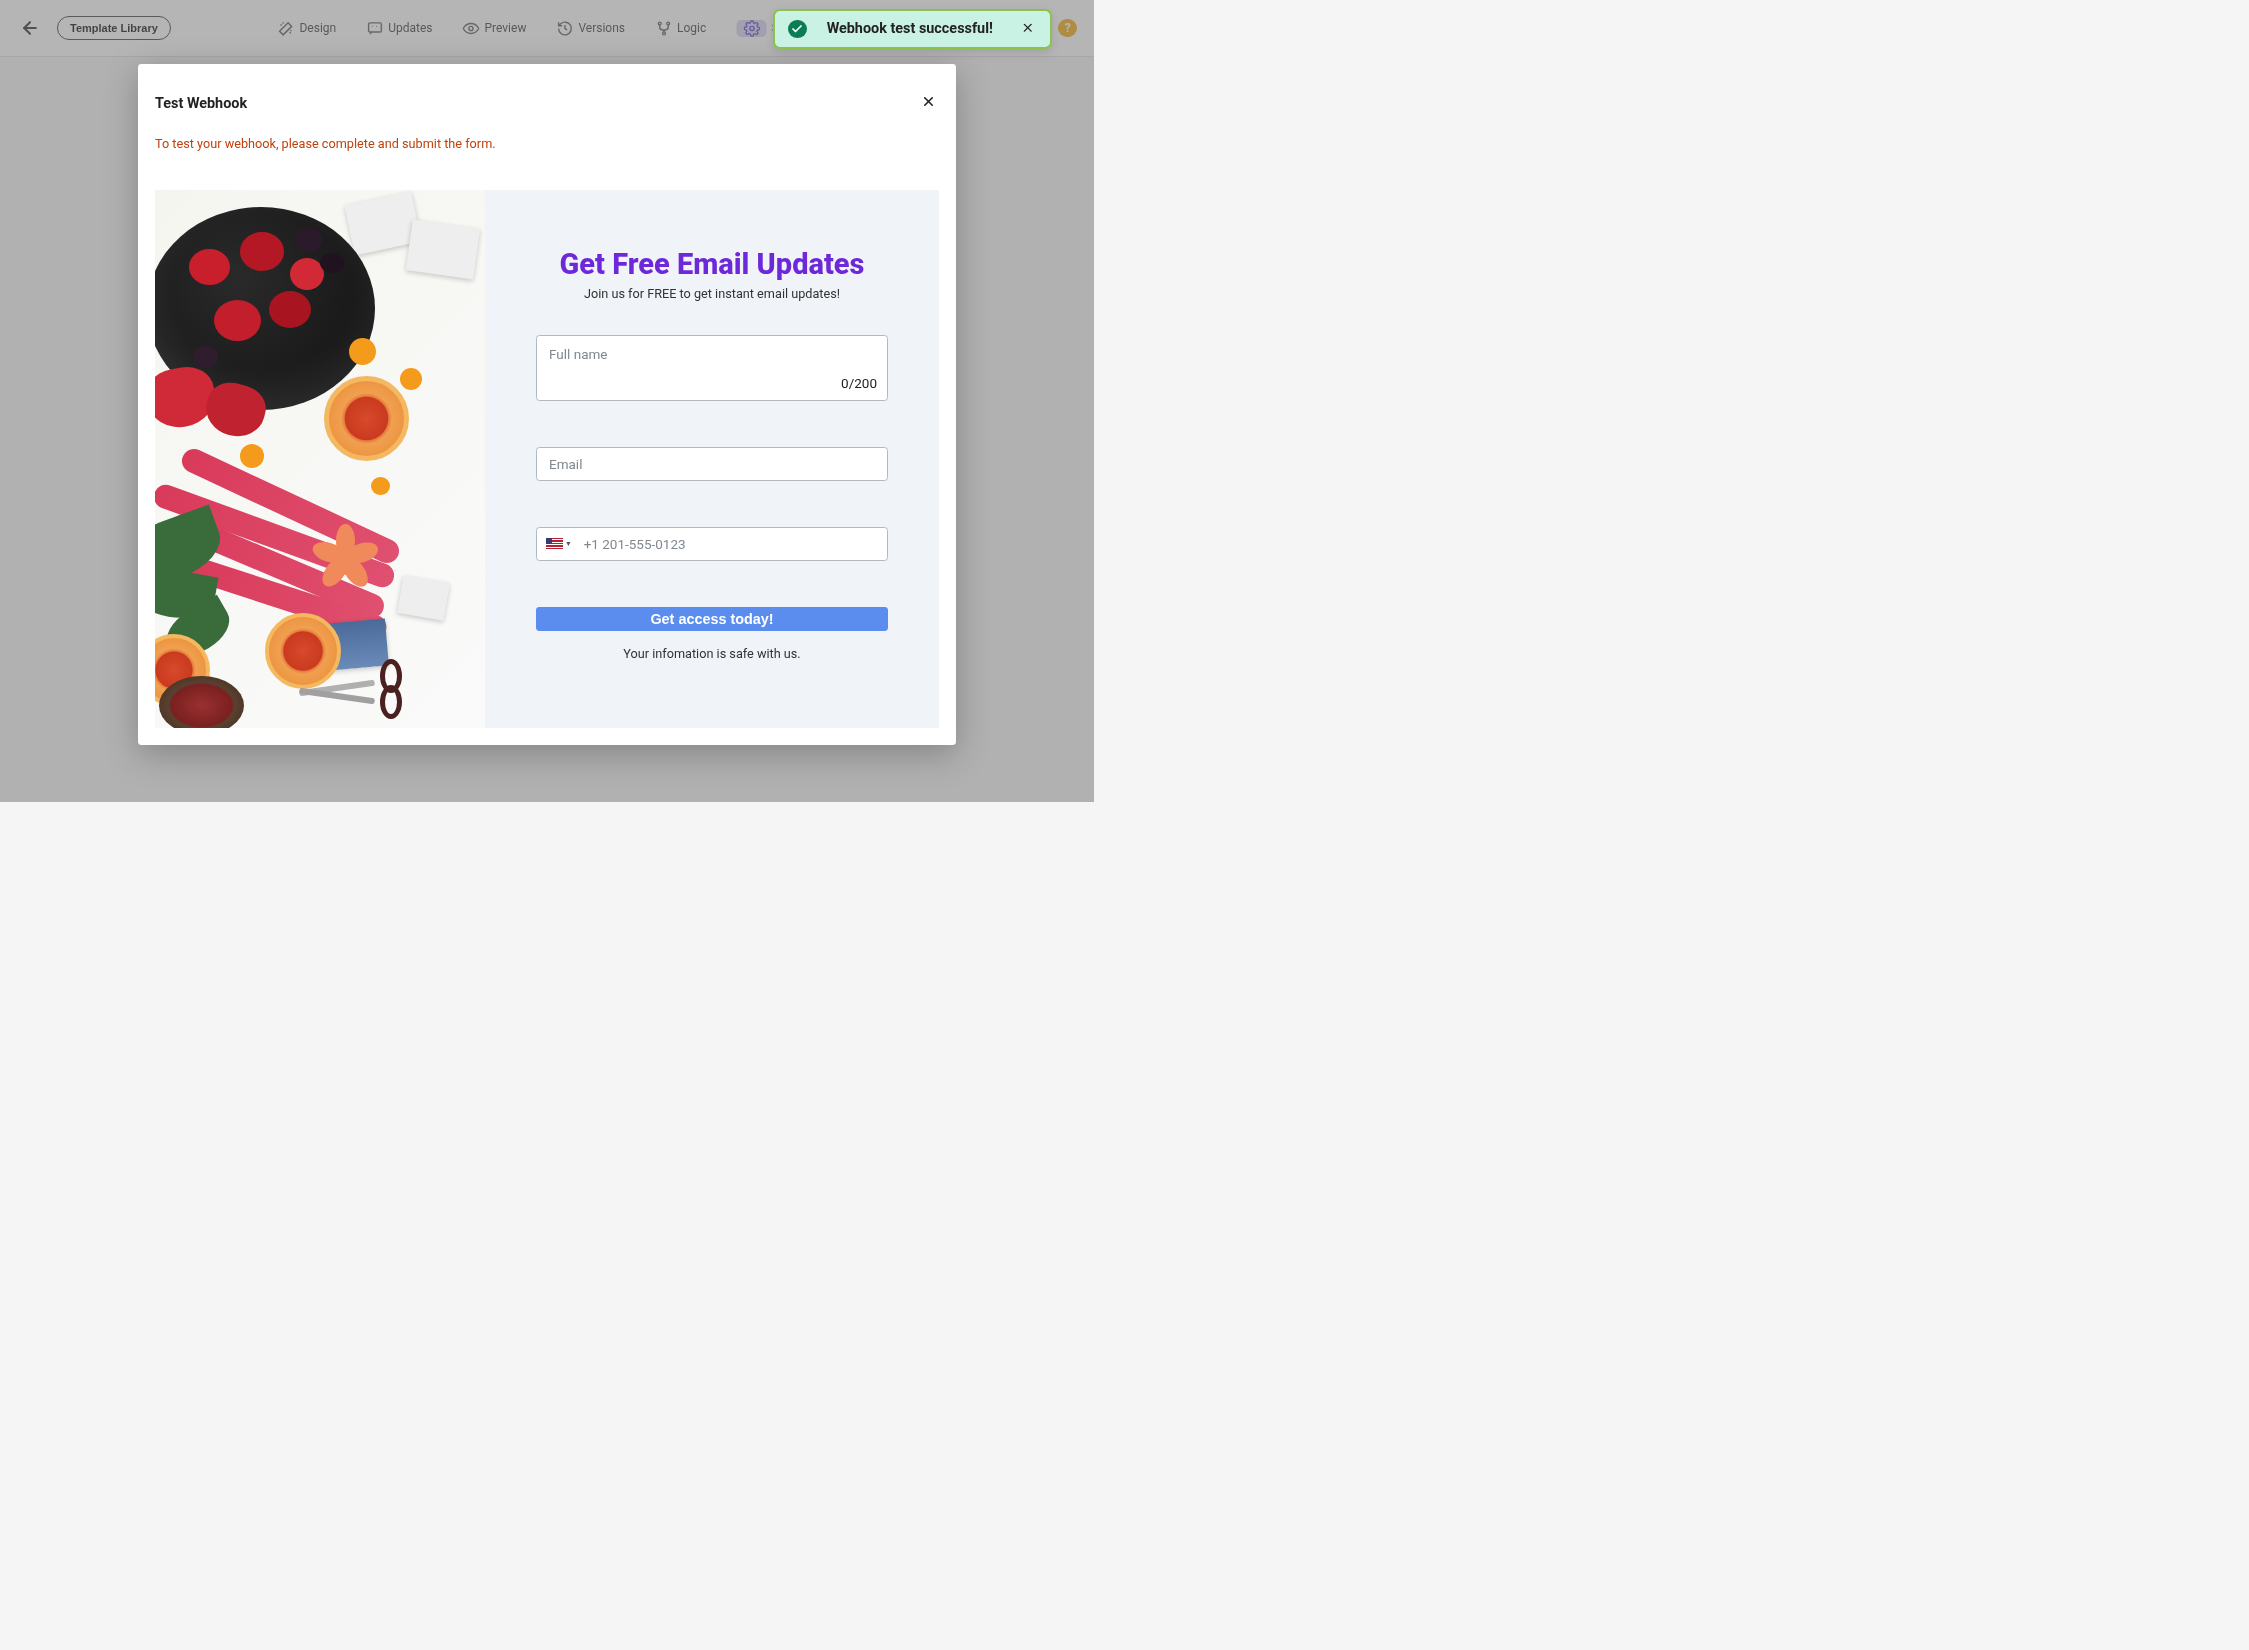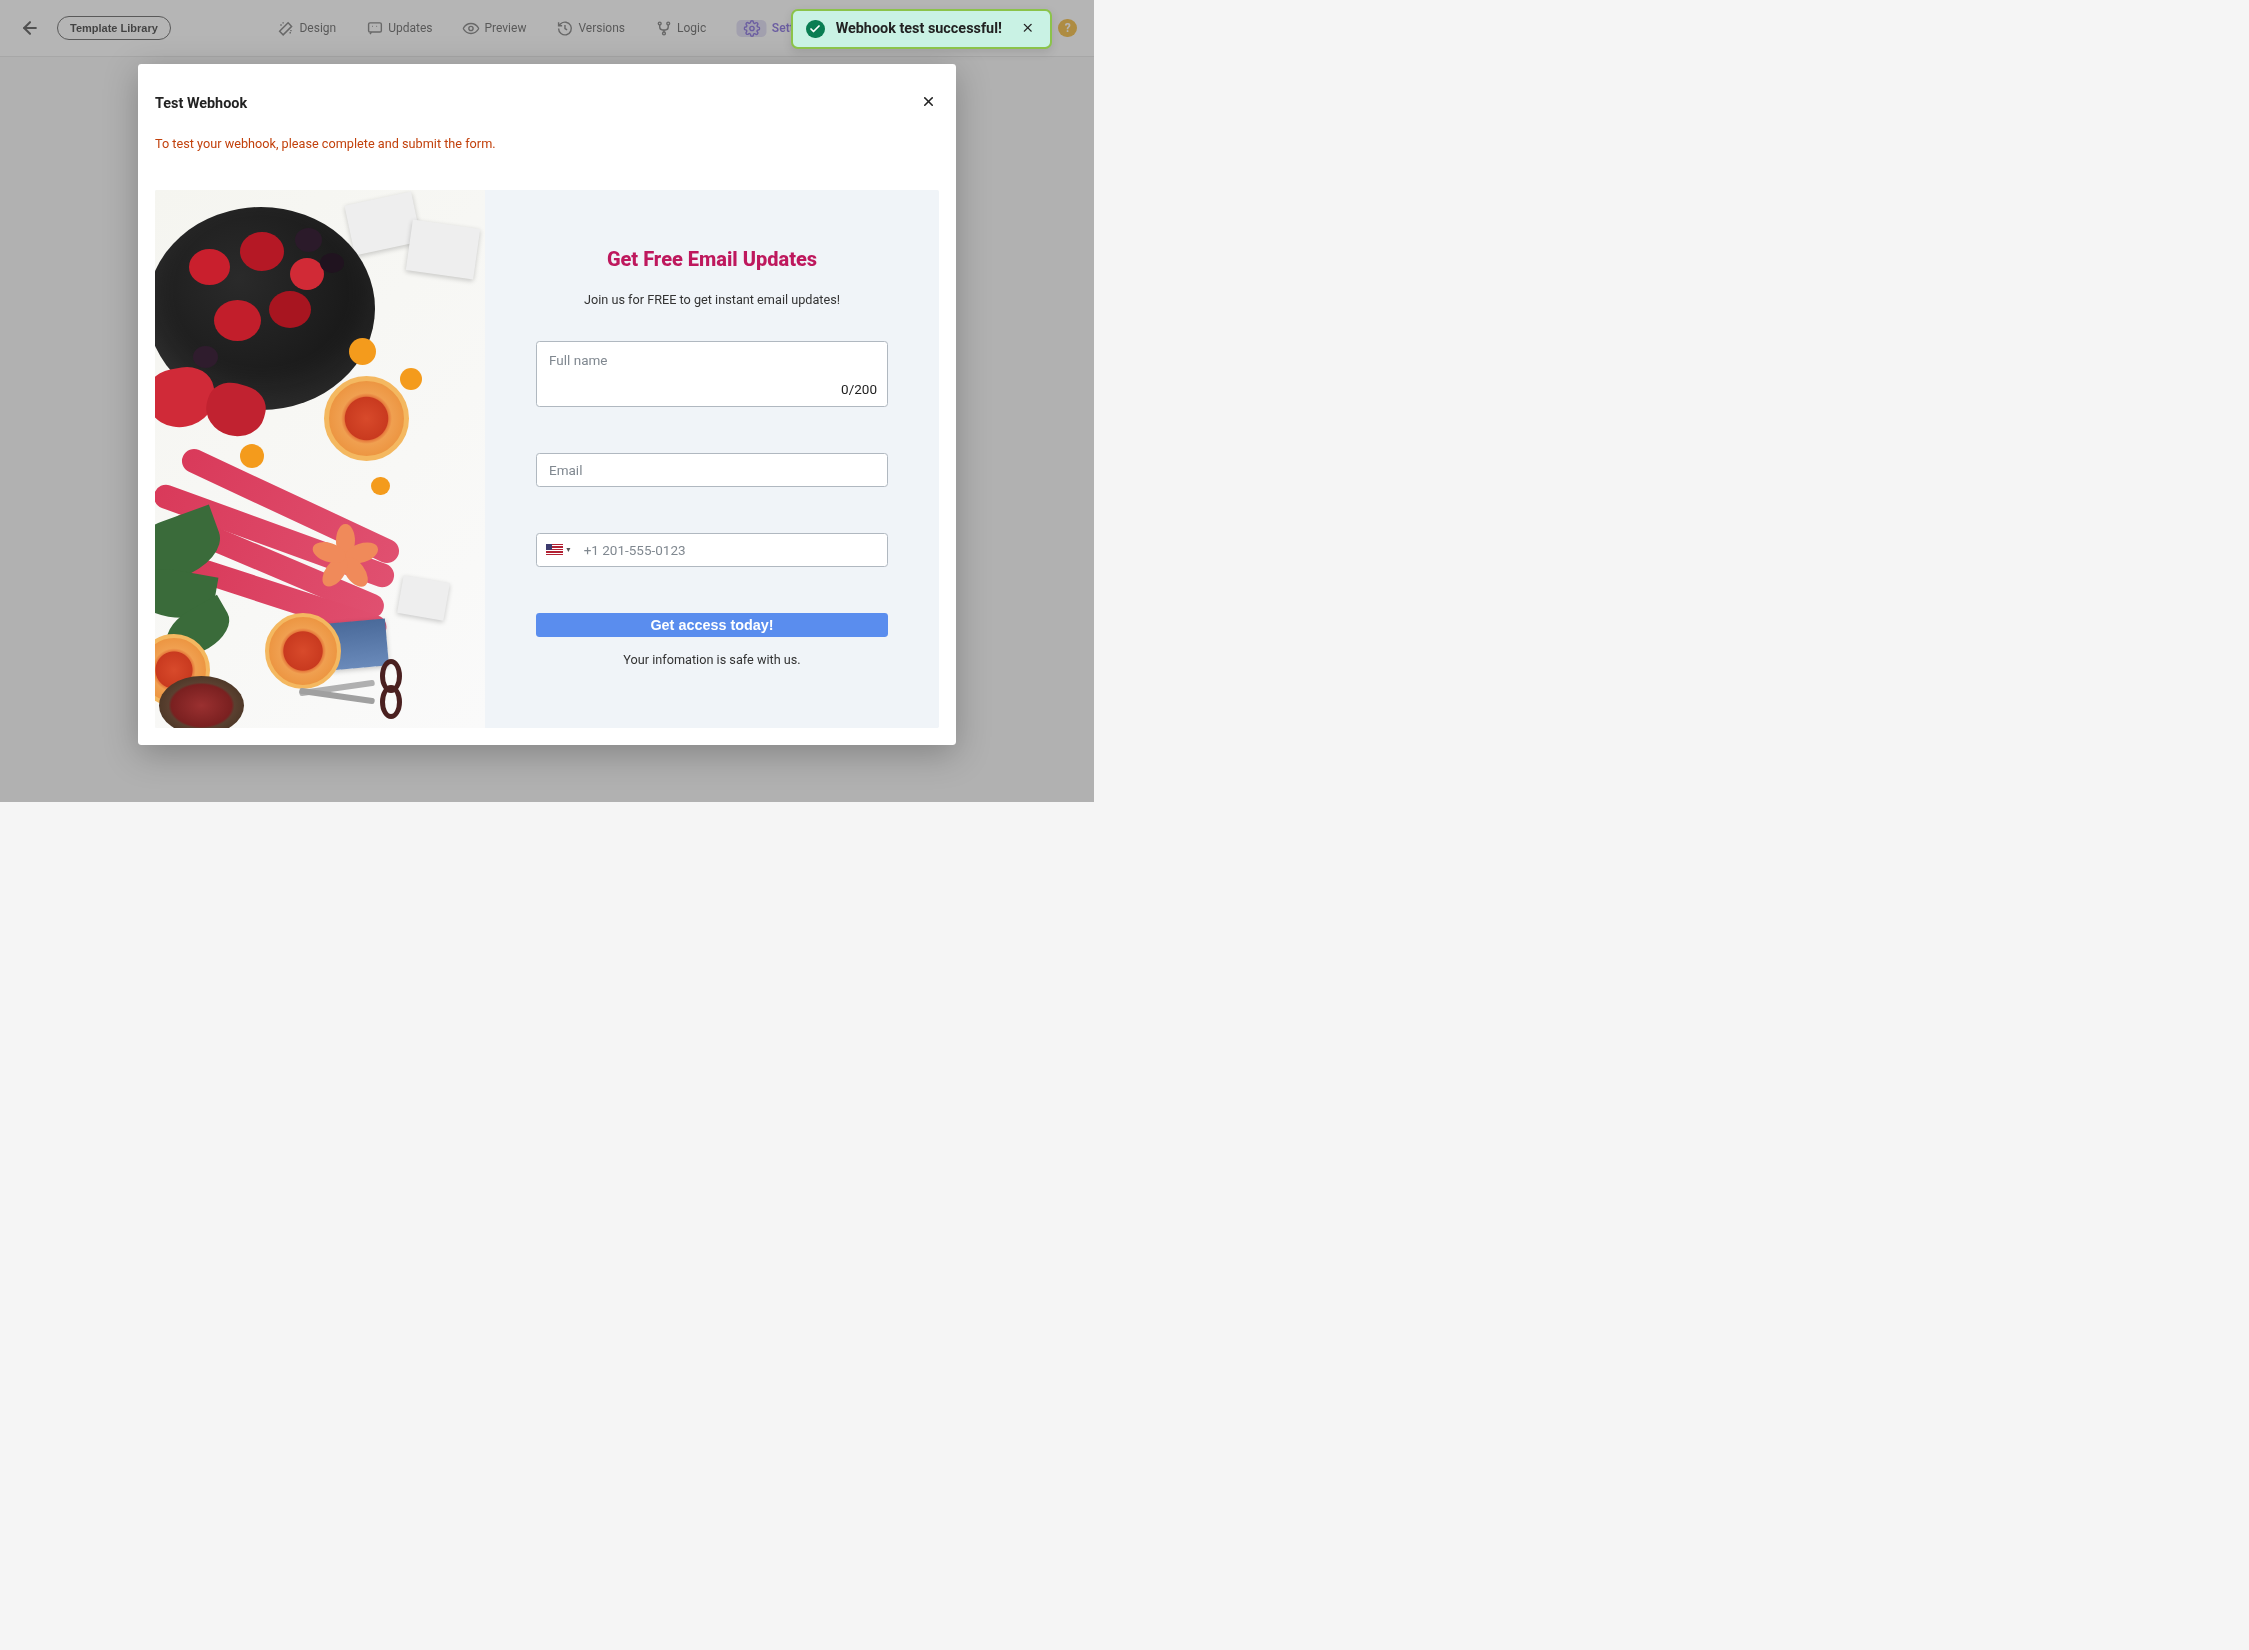--- a/index.html
+++ b/index.html
@@ -163,24 +163,24 @@
       overflow: hidden;
     }
     .form-right {
       flex: 1;
       display: flex;
       flex-direction: column;
       align-items: center;
       padding: 57px 51px 34px 51px;
     }
     .form-title {
-      font-size: 20px;
+      font-size: 29px;
       font-weight: 800;
-      color: #be185d;
-      margin-bottom: 21px;
+      color: #6d28d9;
+      margin-bottom: 5px;
     }
     .form-subtitle {
       font-size: 12.7px;
       color: #333;
       margin-bottom: 34px;
     }
     .field {
       width: 100%;
       border: 0.8px solid #b0b8c0;
       border-radius: 3.4px;
@@ -276,21 +276,21 @@
     .toast {
       position: absolute;
       top: 8.5px;
       right: 42px;
       background: #c9f2e4;
       border: 2.5px solid #8bc34a;
       border-radius: 6.8px;
       padding: 8.5px 13.5px;
       display: flex;
       align-items: center;
-      gap: 11px;
+      gap: 20px;
       z-index: 20;
       box-shadow: 0 3.4px 10px rgba(0,0,0,0.1);
     }
     .toast-check {
       width: 18.6px;
       height: 18.6px;
       background: #0a7d52;
       border-radius: 50%;
       display: flex;
       align-items: center;

